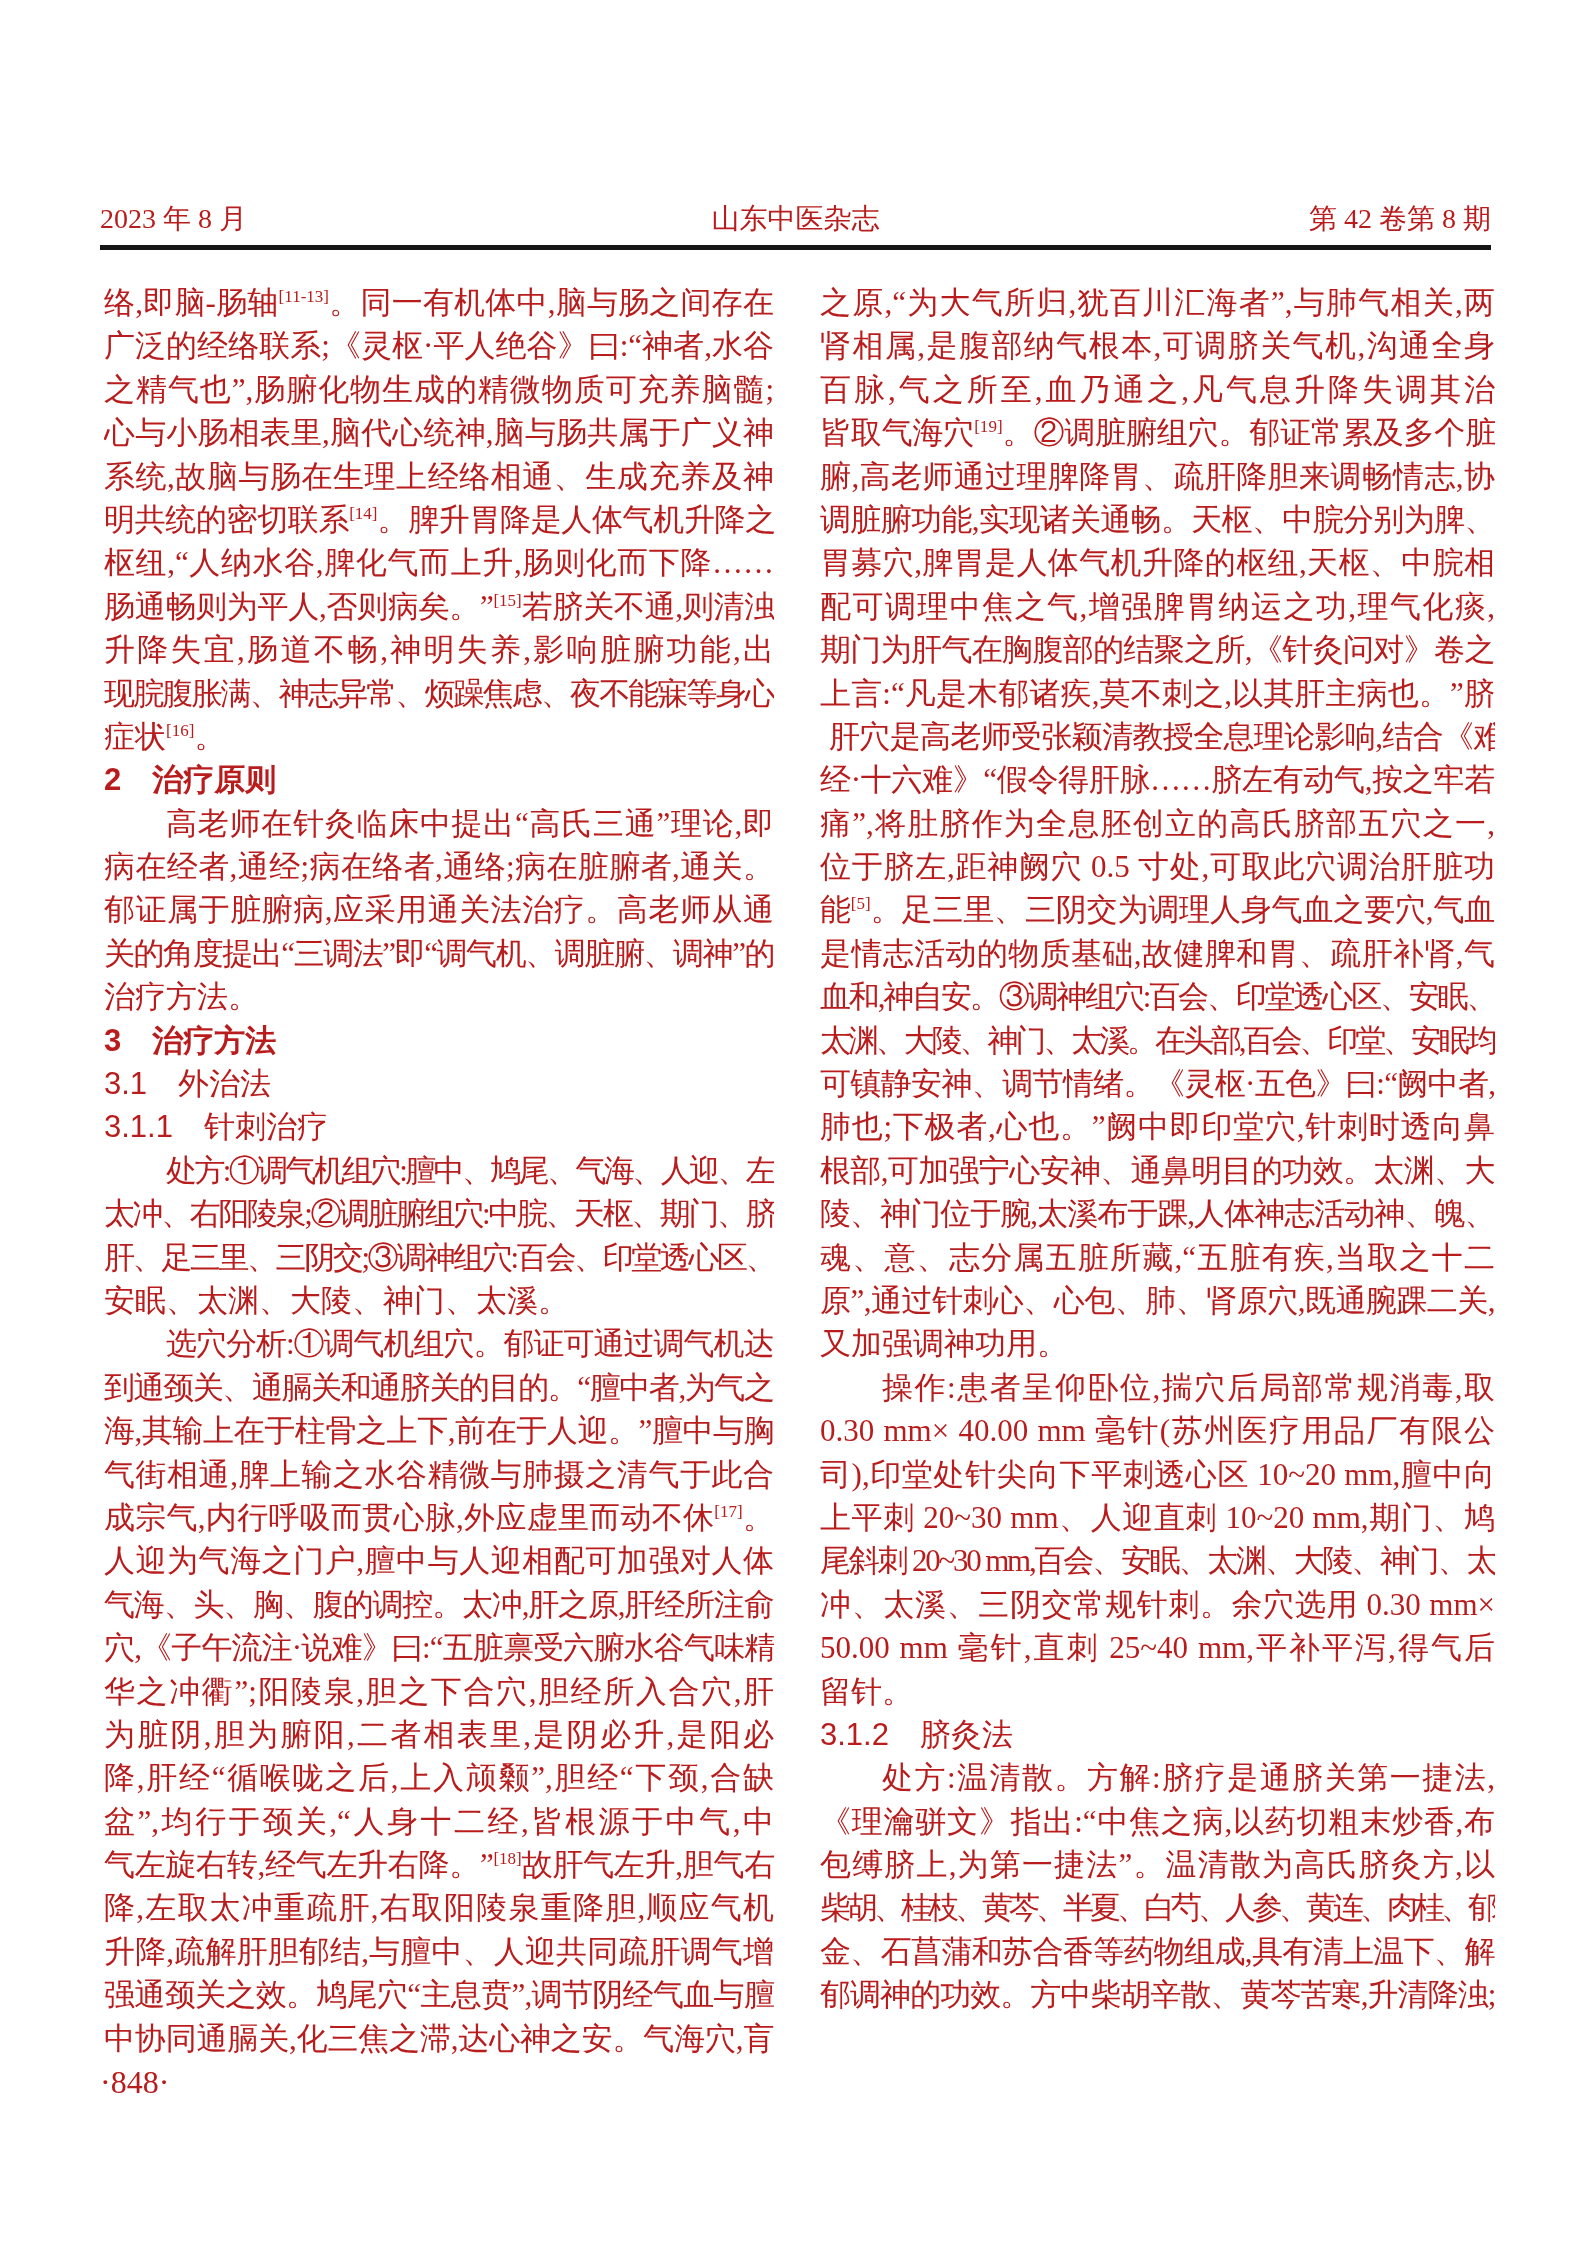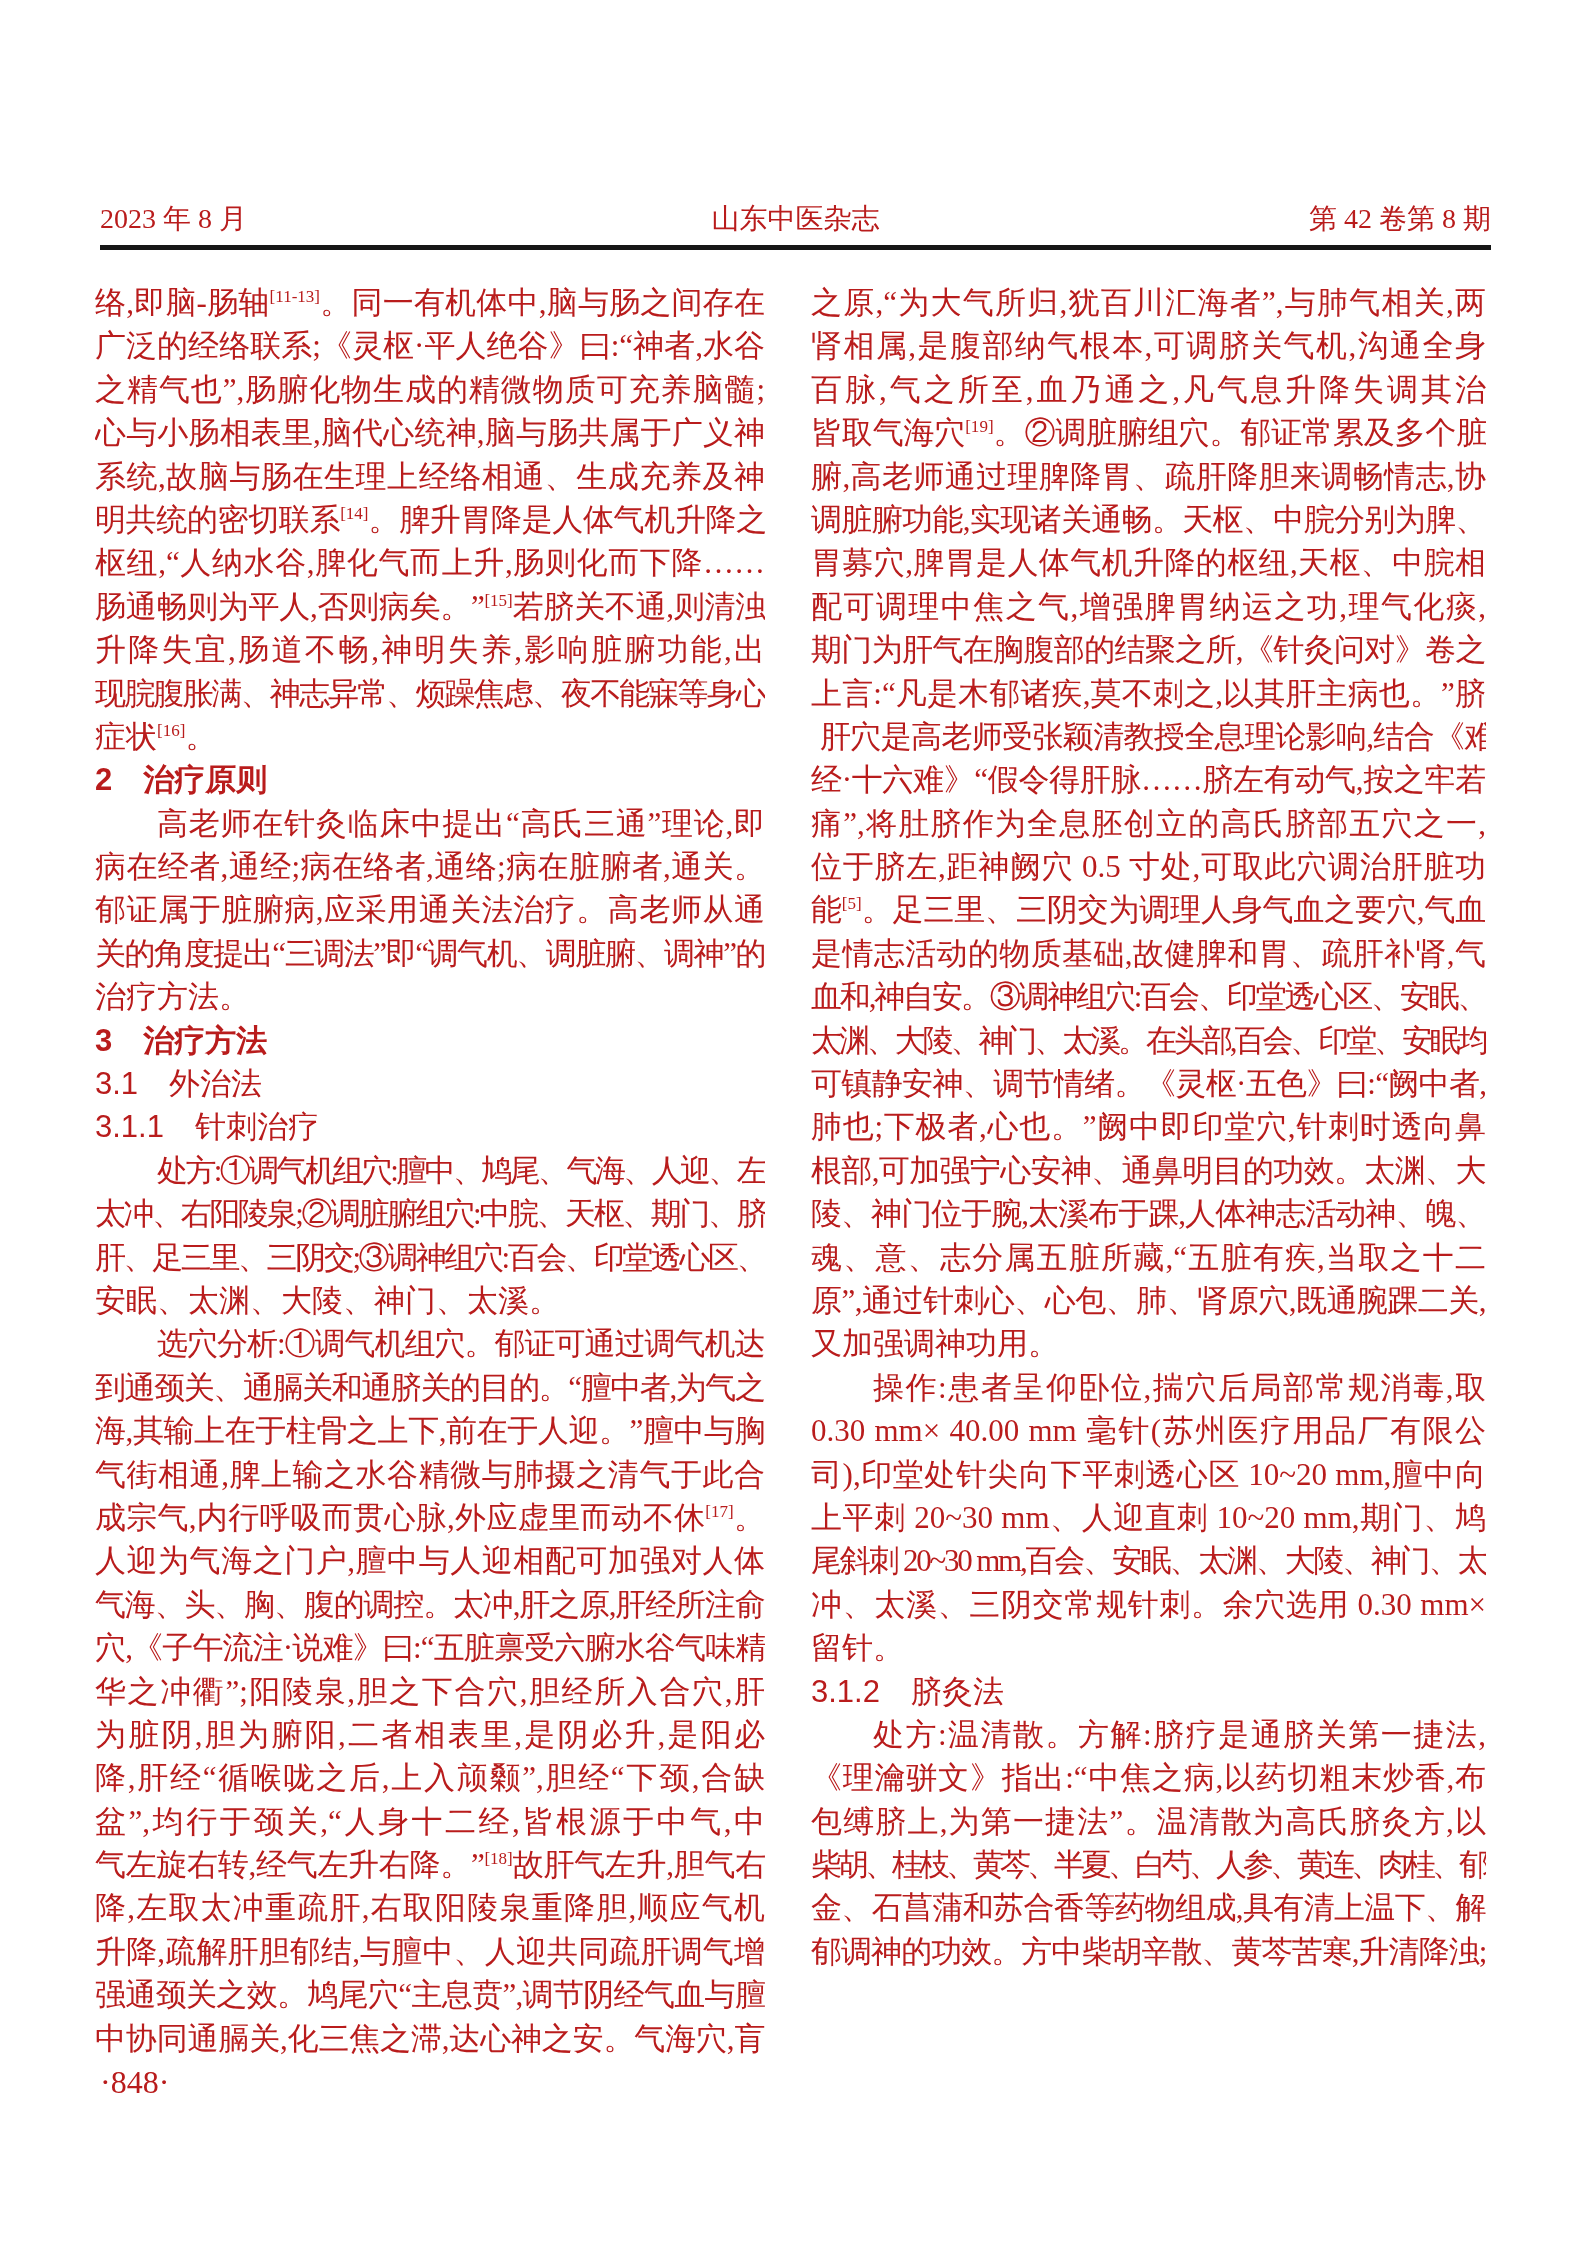--- a/index.html
+++ b/index.html
@@ -28,21 +28,21 @@
   .header-rule{
     position:absolute;
     left:100px;
     top:245px;
     width:1391px;
     height:5px;
     background:#161616;
   }
   .columns{
     position:absolute;
-    left:95px;
+    left:104px;
     top:281px;
     width:1391px;
     display:flex;
     gap:46px;
   }
   .col{width:670px;flex:0 0 auto;}
   .col.right{width:675px;}
   .line{
     height:43.4px;
     line-height:43.4px;
@@ -162,20 +162,21 @@
         <div class="line" style="white-space: nowrap; letter-spacing: -0.958333px; text-align-last: auto;">陵、神门位于腕,太溪布于踝,人体神志活动神、魄、</div>
         <div class="line" style="white-space: normal;">魂、意、志分属五脏所藏,“五脏有疾,当取之十二</div>
         <div class="line" style="white-space: nowrap; letter-spacing: -0.52px; text-align-last: auto;">原”,通过针刺心、心包、肺、肾原穴,既通腕踝二关,</div>
         <div class="line end" style="white-space: normal;">又加强调神功用。</div>
         <div class="line indent" style="white-space: normal;">操作:患者呈仰卧位,揣穴后局部常规消毒,取</div>
         <div class="line" style="white-space: normal;">0.30 mm× 40.00 mm 毫针(苏州医疗用品厂有限公</div>
         <div class="line" style="white-space: normal;">司),印堂处针尖向下平刺透心区 10~20 mm,膻中向</div>
         <div class="line" style="white-space: normal;">上平刺 20~30 mm、人迎直刺 10~20 mm,期门、鸠</div>
         <div class="line" style="white-space: nowrap; letter-spacing: -2.2069px; text-align-last: auto;">尾斜刺 20~30 mm,百会、安眠、太渊、大陵、神门、太</div>
         <div class="line" style="white-space: normal;">冲、太溪、三阴交常规针刺。余穴选用 0.30 mm×</div>
+        <div class="line" style="white-space: normal;">50.00 mm 毫针,直刺 25~40 mm,平补平泻,得气后</div>
         <div class="line end" style="white-space: normal;">留针。</div>
         <div class="line h2" style="white-space: normal;">3.1.2　脐灸法</div>
         <div class="line indent" style="white-space: normal;">处方:温清散。方解:脐疗是通脐关第一捷法,</div>
         <div class="line" style="white-space: normal;">《理瀹骈文》指出:“中焦之病,以药切粗末炒香,布</div>
         <div class="line" style="white-space: normal;">包缚脐上,为第一捷法”。温清散为高氏脐灸方,以</div>
         <div class="line" style="white-space: nowrap; letter-spacing: -4px; text-align-last: auto;">柴胡、桂枝、黄芩、半夏、白芍、人参、黄连、肉桂、郁</div>
         <div class="line" style="white-space: nowrap; letter-spacing: -0.652174px; text-align-last: auto;">金、石菖蒲和苏合香等药物组成,具有清上温下、解</div>
         <div class="line" style="white-space: nowrap; letter-spacing: -0.958333px; text-align-last: auto;">郁调神的功效。方中柴胡辛散、黄芩苦寒,升清降浊;</div>
       </div>
   </div>

